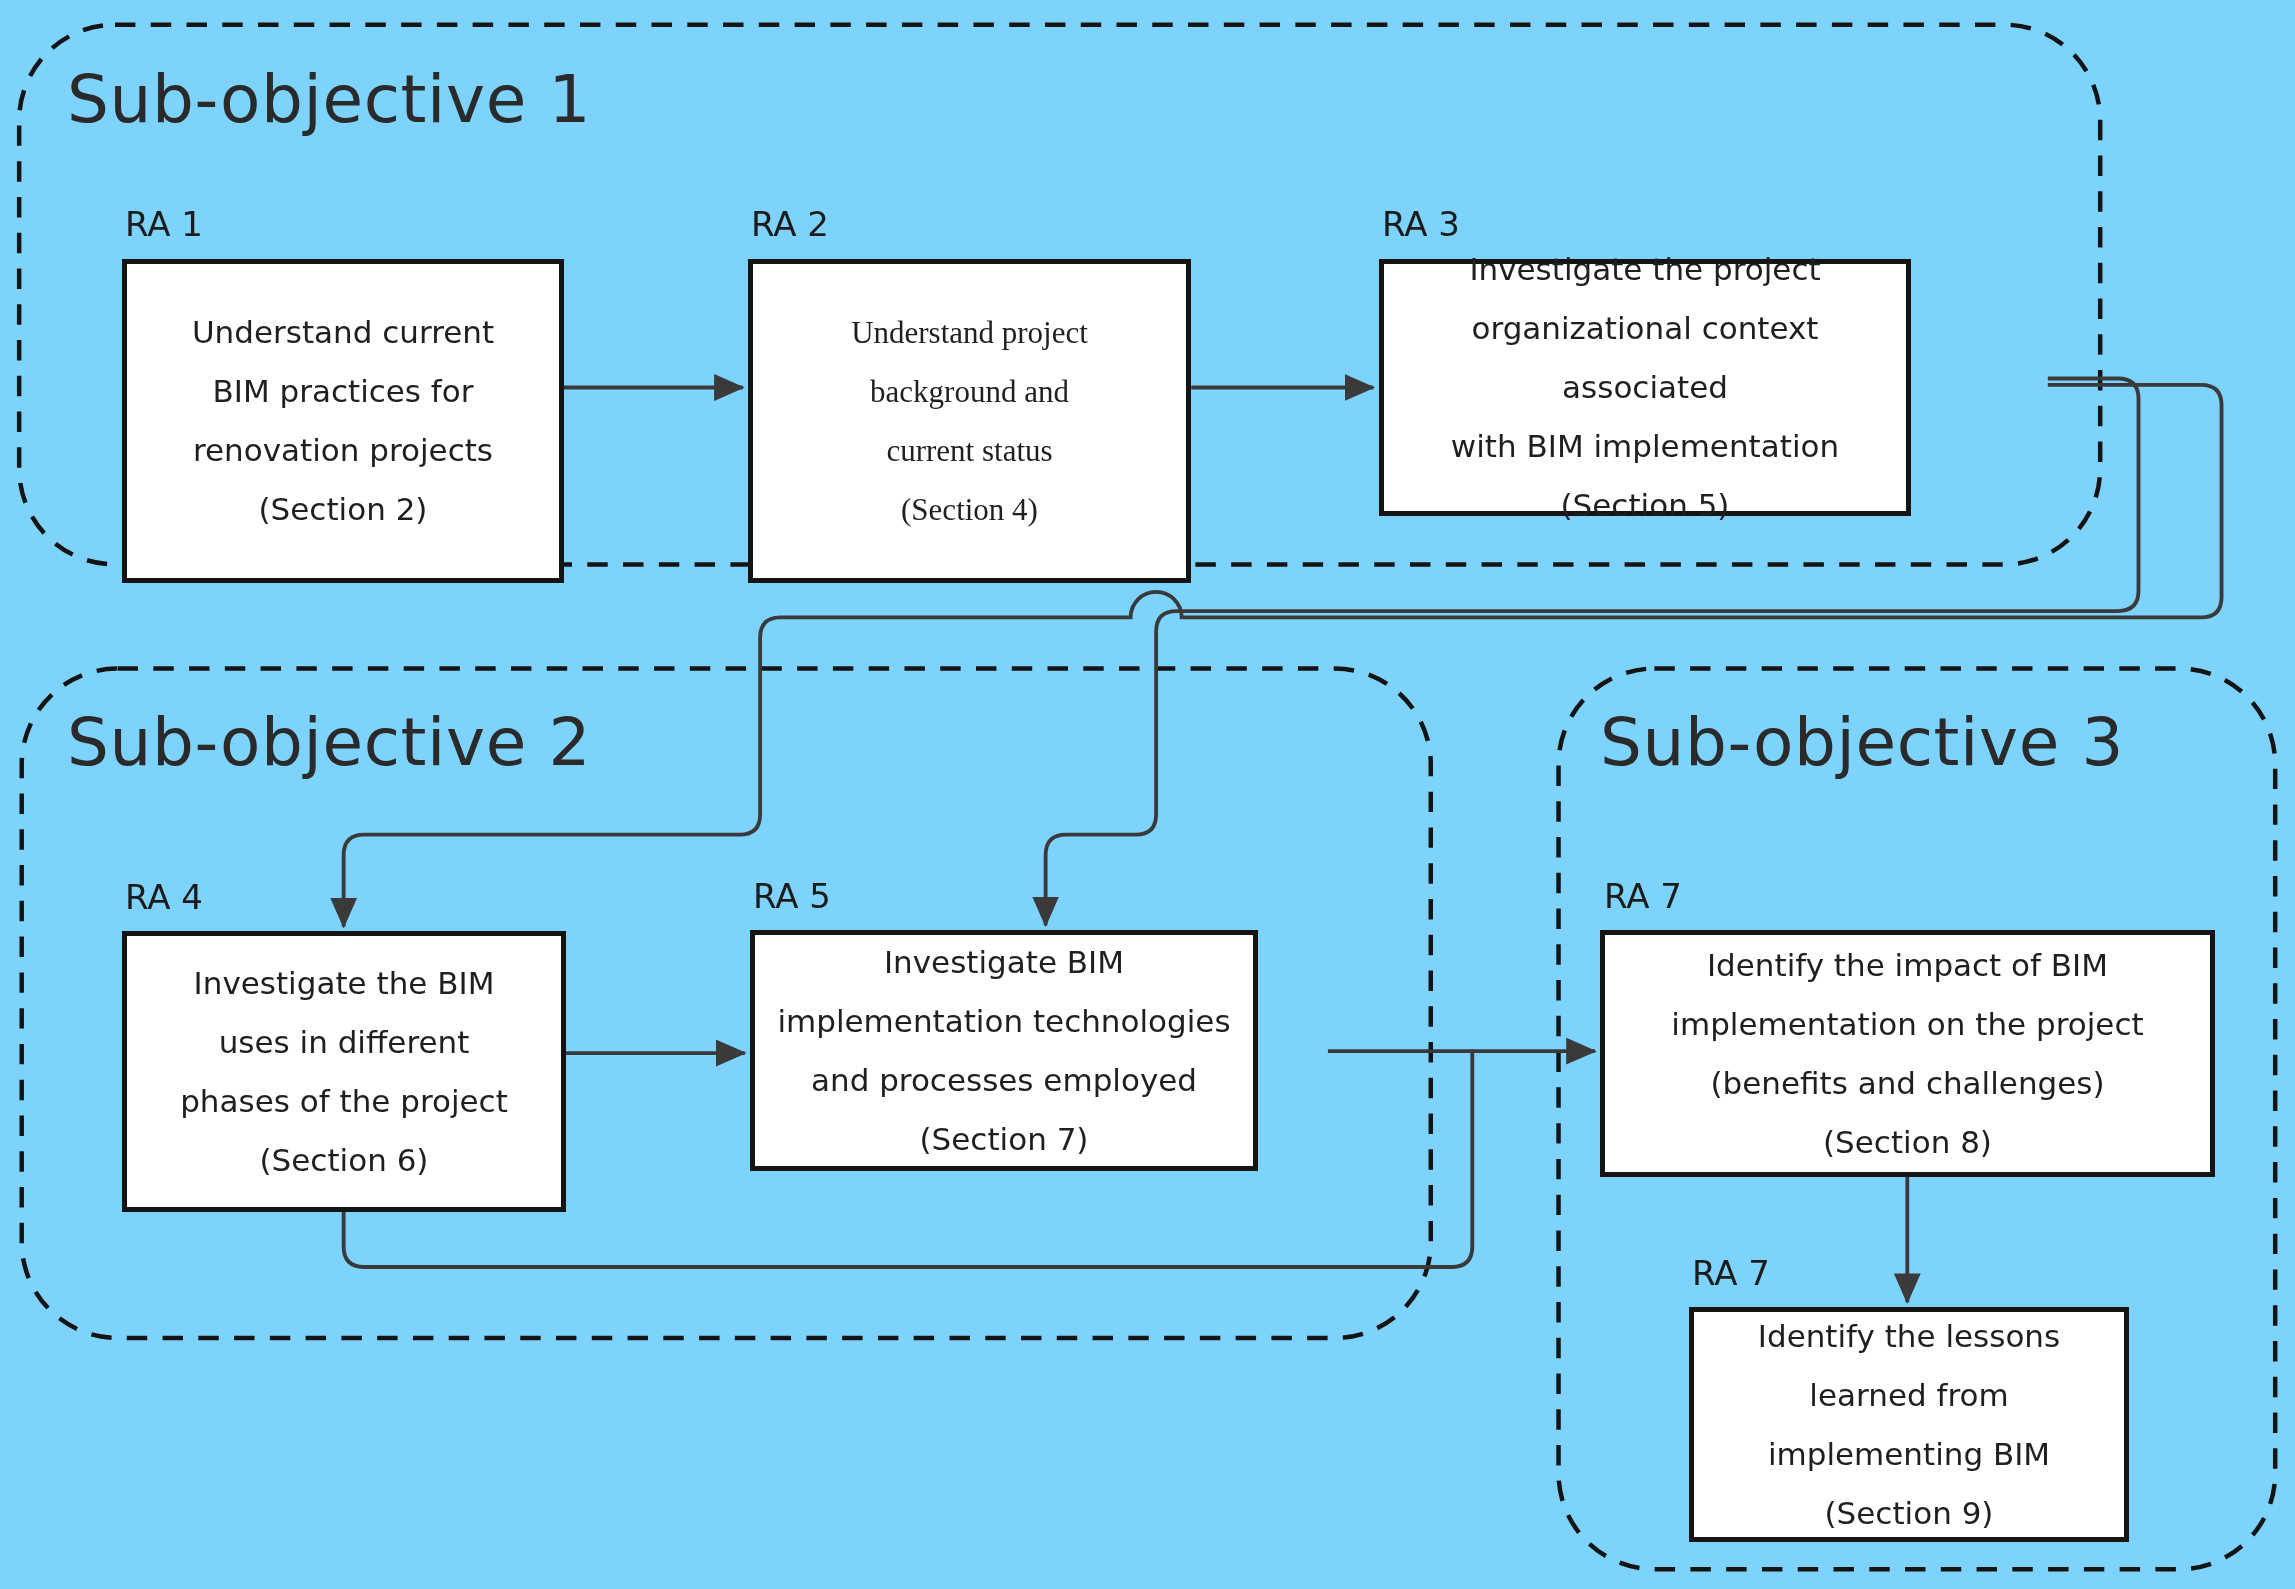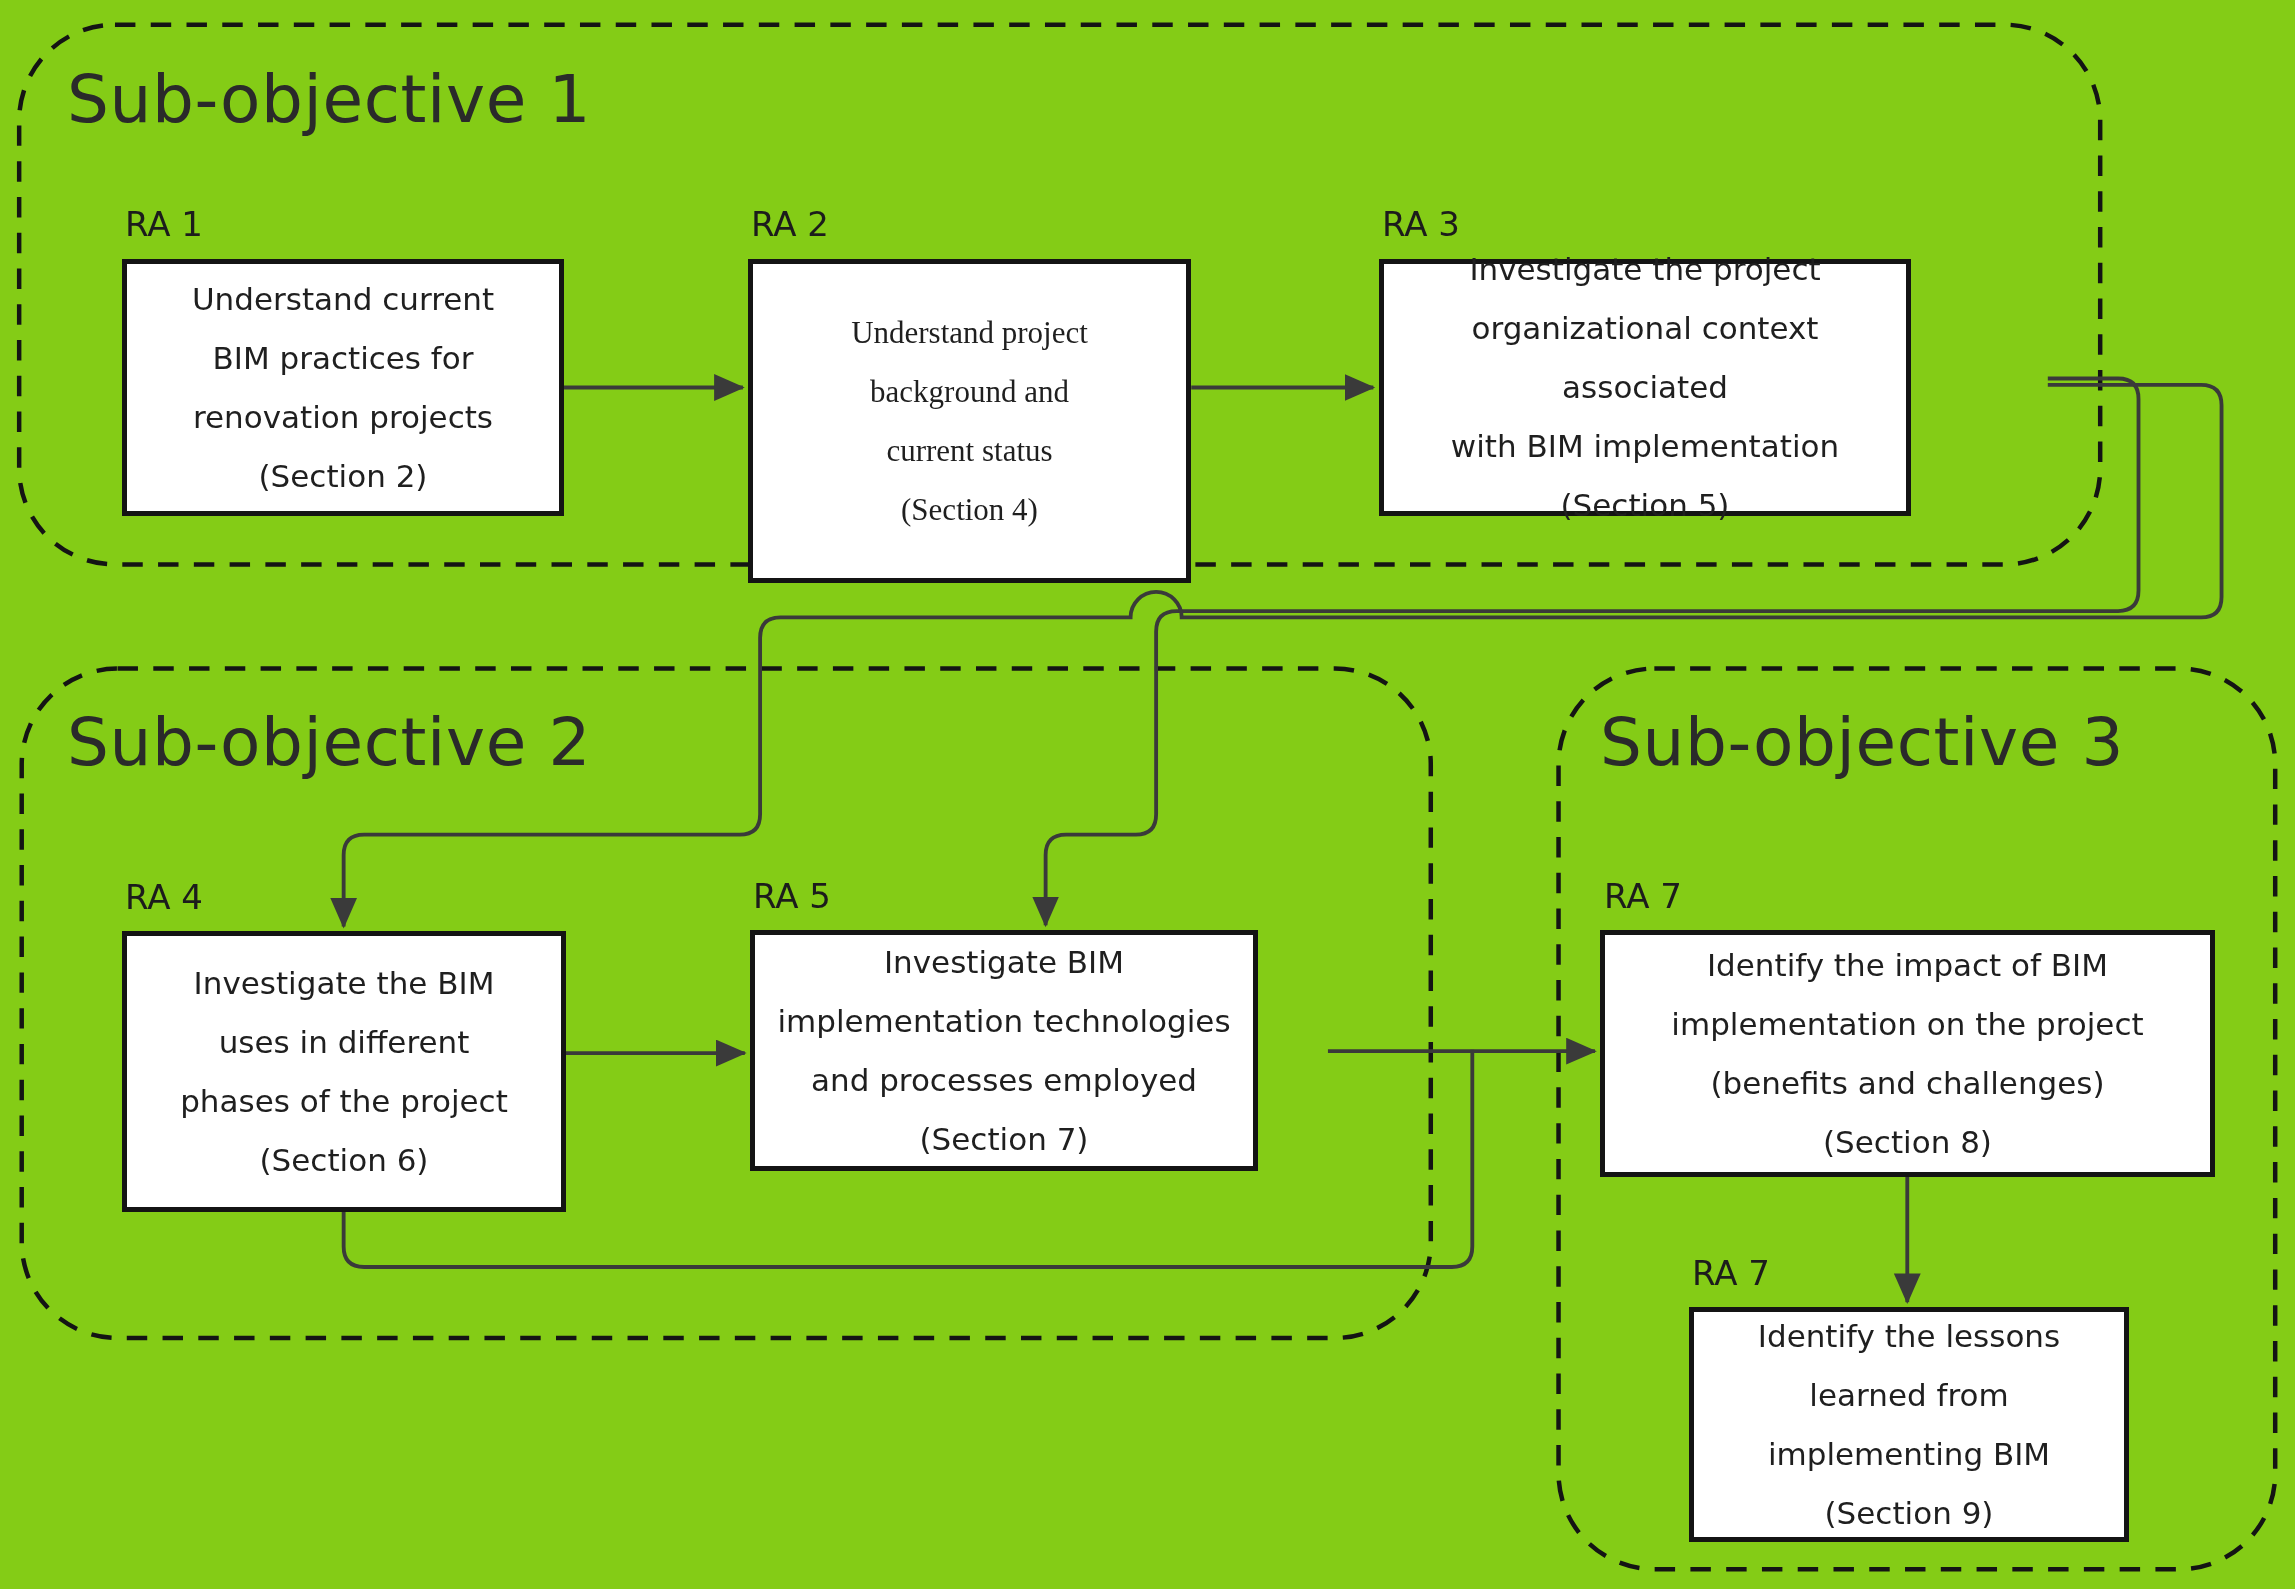--- a/index.html
+++ b/index.html
@@ -1,21 +1,21 @@
 <!DOCTYPE html>
 <html style="font-size:10.2px"><head>
 <meta charset="utf-8">
 <title>Research activities diagram</title>
 <style>
   html, body { margin: 0; padding: 0; background: #ffffff; }
   .canvas {
     position: relative;
     width: 2295px;
     height: 1590px;
-    background: #84cc16;
+    background: #7dd3fc;
     font-family: "DejaVu Sans", "Liberation Sans", sans-serif;
     overflow: hidden;
   }
   .layer {
     position: absolute;
     left: 0; top: 0;
     width: 2295px; height: 1590px;
   }
   .so-title {
     position: absolute;
@@ -92,21 +92,21 @@
   <div class="so-title" style="left:1600px; top:704px;">Sub-objective 3</div>
 
   <div class="ra-label" style="left:125px;  top:204px;">RA 1</div>
   <div class="ra-label" style="left:751px; top:204px;">RA 2</div>
   <div class="ra-label" style="left:1382px; top:204px;">RA 3</div>
   <div class="ra-label" style="left:125px;  top:877px;">RA 4</div>
   <div class="ra-label" style="left:753px; top:876px;">RA 5</div>
   <div class="ra-label" style="left:1604px; top:876px;">RA 7</div>
   <div class="ra-label" style="left:1692px; top:1253px;">RA 7</div>
 
-  <div class="ra-box" style="left:122px; top:259px; width:442px; height:257px;">
+  <div class="ra-box" style="left:122px; top:259px; width:442px; height:324px;">
     <div class="ra-text">Understand current
 BIM practices for
 renovation projects
 (Section 2)</div>
   </div>
 
   <div class="ra-box" style="left:748px; top:259px; width:443px; height:324px;font-family:Liberation Serif, serif;">
     <div class="ra-text">Understand project
 background and
 current status

